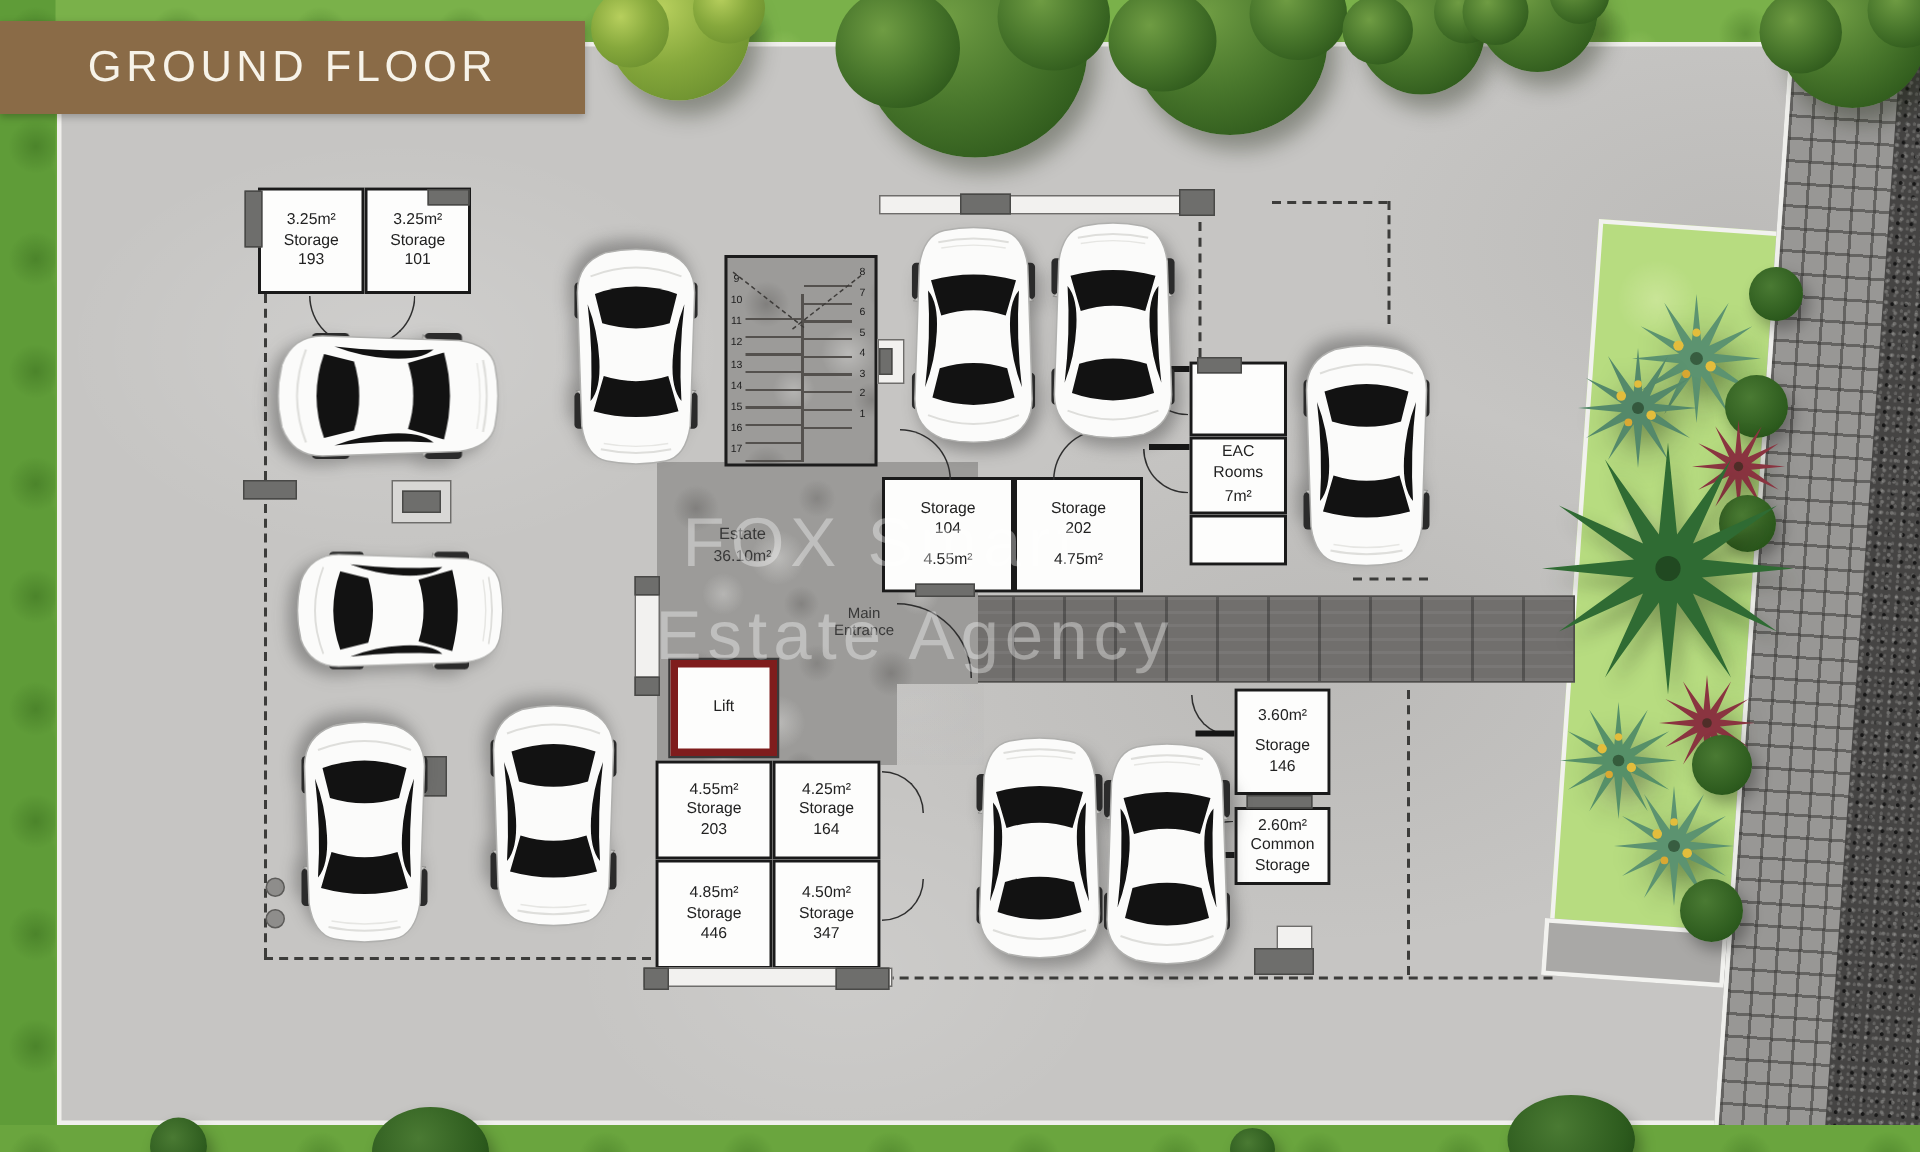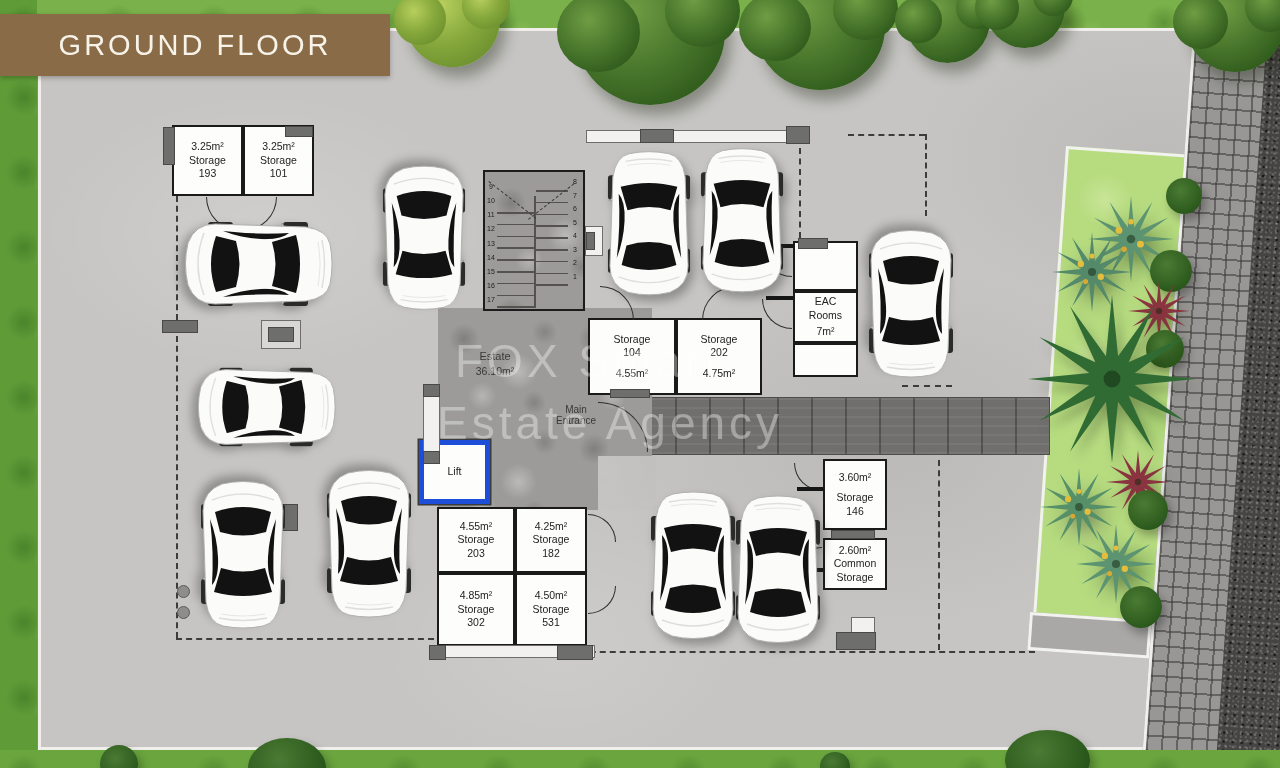--- a/index.html
+++ b/index.html
@@ -226,43 +226,43 @@
   </div>
 
   <div class="room" style="left:793px; top:241px; width:65px; height:50px;"></div>
   <div class="room" style="left:793px; top:291px; width:65px; height:52px;">
     <span class="rl">EAC</span>
     <span class="rl">Rooms</span>
     <span class="rl" style="margin-top:3px;">7m²</span>
   </div>
   <div class="room" style="left:793px; top:343px; width:65px; height:34px;"></div>
 
-  <div class="room" style="left:419px; top:440px; width:71px; height:64px; border:5px solid #1d4ed8; box-shadow:0 0 0 1.5px #3a3a3a;">
+  <div class="room" style="left:447px; top:440px; width:71px; height:64px; border:5px solid #7f1d1d; box-shadow:0 0 0 1.5px #3a3a3a;">
     <span class="rl">Lift</span>
   </div>
 
   <div class="room" style="left:437px; top:507px; width:78px; height:66px;">
     <span class="rl">4.55m²</span>
     <span class="rl">Storage</span>
     <span class="rl">203</span>
   </div>
   <div class="room" style="left:515px; top:507px; width:72px; height:66px;">
     <span class="rl">4.25m²</span>
     <span class="rl">Storage</span>
-    <span class="rl">182</span>
+    <span class="rl">164</span>
   </div>
   <div class="room" style="left:437px; top:573px; width:78px; height:73px;">
     <span class="rl">4.85m²</span>
     <span class="rl">Storage</span>
-    <span class="rl">302</span>
+    <span class="rl">446</span>
   </div>
   <div class="room" style="left:515px; top:573px; width:72px; height:73px;">
     <span class="rl">4.50m²</span>
     <span class="rl">Storage</span>
-    <span class="rl">531</span>
+    <span class="rl">347</span>
   </div>
 
   <div class="room" style="left:823px; top:459px; width:64px; height:71px;">
     <span class="rl">3.60m²</span>
     <span class="rl gap">Storage</span>
     <span class="rl">146</span>
   </div>
   <div class="greyblock" style="left:831px; top:530px; width:44px; height:9px;"></div>
   <div class="room" style="left:823px; top:538px; width:64px; height:52px;">
     <span class="rl">2.60m²</span>

